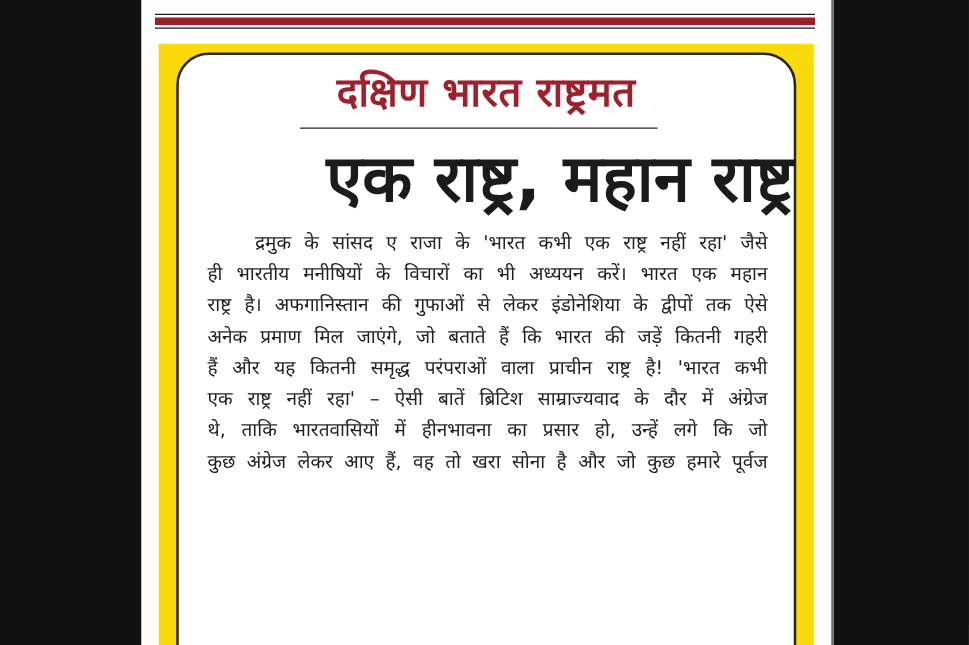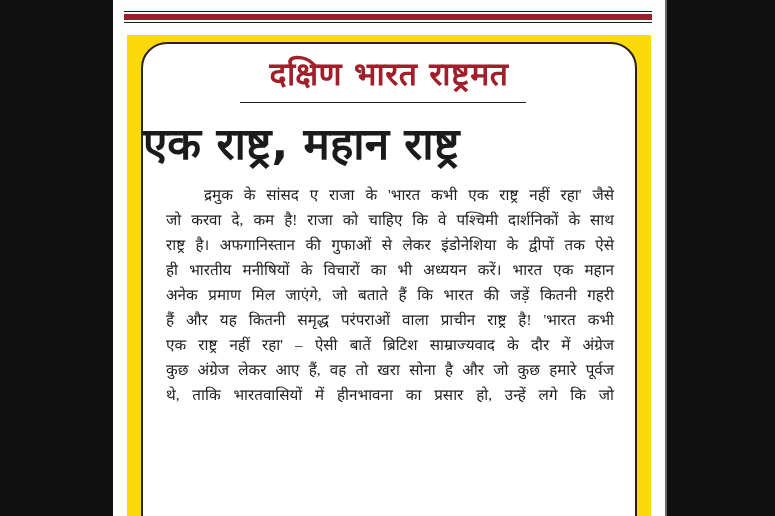--- a/index.html
+++ b/index.html
@@ -47,66 +47,64 @@
       color: #a11f2b;
       letter-spacing: 0.5px;
       line-height: 40px;
     }
     .masthead-rule {
       position: absolute; left: 97px; top: 58px; width: 286px; height: 1px;
       background: #222;
     }
     .headline {
       position: absolute; left: 0; top: 74px; width: 100%;
-      text-align: left;
+      text-align: right;
       font-family: "DejaVu Sans", sans-serif;
       font-weight: bold;
-      font-size: 44px;
+      font-size: 52px;
       color: #1b1b1b;
       line-height: 52px;
     }
     .body-text {
       position: absolute; left: 23px; top: 138px; width: 448px;
       font-family: "DejaVu Sans", sans-serif;
       font-size: 15.2px;
       color: #1e1e1e;
       line-height: 25px;
       text-align: justify;
     }
     .body-line {
       display: block;
       white-space: nowrap;
       text-align-last: justify;
       text-align: justify;
-      font-family: Liberation Serif, serif;
     }
     .body-line.indent { padding-left: 38px; }
   </style>
 </head>
 <body>
 
 <div class="viewer">
   <div class="page">
     <div class="rule-thin-top"></div>
     <div class="rule-thick"></div>
     <div class="rule-thin-bottom"></div>
 
     <div class="yellow-frame">
       <div class="card">
         <div class="masthead">दक्षिण भारत राष्ट्रमत</div>
         <div class="masthead-rule"></div>
         <div class="headline">एक राष्ट्र, महान राष्ट्र</div>
 
         <div class="body-text">
           <span class="body-line indent">द्रमुक के सांसद ए राजा के 'भारत कभी एक राष्ट्र नहीं रहा' जैसे</span>
-          <span class="body-line">जो करवा दे, कम है! राजा को चाहिए कि वे पश्चिमी दार्शनिकों के साथ</span>
+          <span class="body-line">ही भारतीय मनीषियों के विचारों का भी अध्ययन करें। भारत एक महान</span>
           <span class="body-line">राष्ट्र है। अफगानिस्तान की गुफाओं से लेकर इंडोनेशिया के द्वीपों तक ऐसे</span>
-          <span class="body-line">ही भारतीय मनीषियों के विचारों का भी अध्ययन करें। भारत एक महान</span>
           <span class="body-line">अनेक प्रमाण मिल जाएंगे, जो बताते हैं कि भारत की जड़ें कितनी गहरी</span>
           <span class="body-line">हैं और यह कितनी समृद्ध परंपराओं वाला प्राचीन राष्ट्र है! 'भारत कभी</span>
           <span class="body-line">एक राष्ट्र नहीं रहा' – ऐसी बातें ब्रिटिश साम्राज्यवाद के दौर में अंग्रेज</span>
+          <span class="body-line">थे, ताकि भारतवासियों में हीनभावना का प्रसार हो, उन्हें लगे कि जो</span>
           <span class="body-line">कुछ अंग्रेज लेकर आए हैं, वह तो खरा सोना है और जो कुछ हमारे पूर्वज</span>
-          <span class="body-line">थे, ताकि भारतवासियों में हीनभावना का प्रसार हो, उन्हें लगे कि जो</span>
         </div>
       </div>
     </div>
   </div>
 </div>
 
 </body></html>

